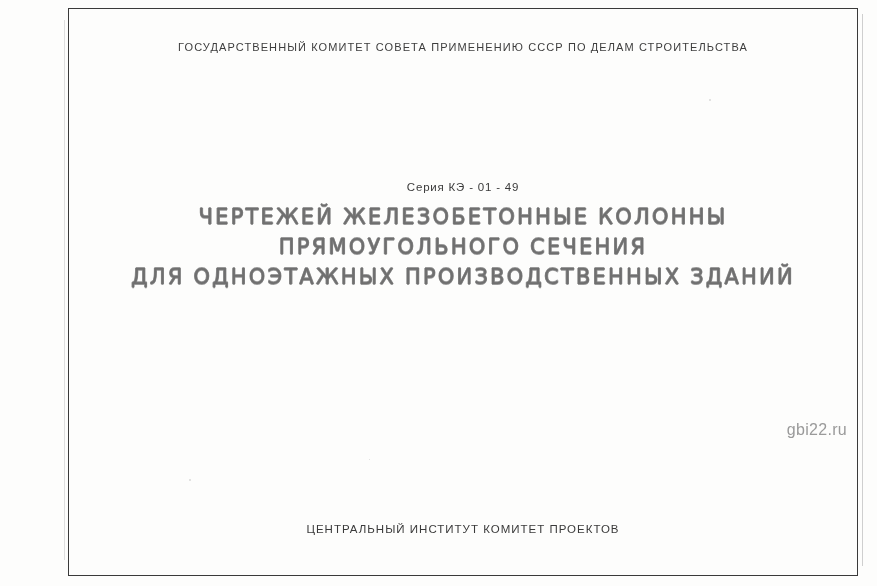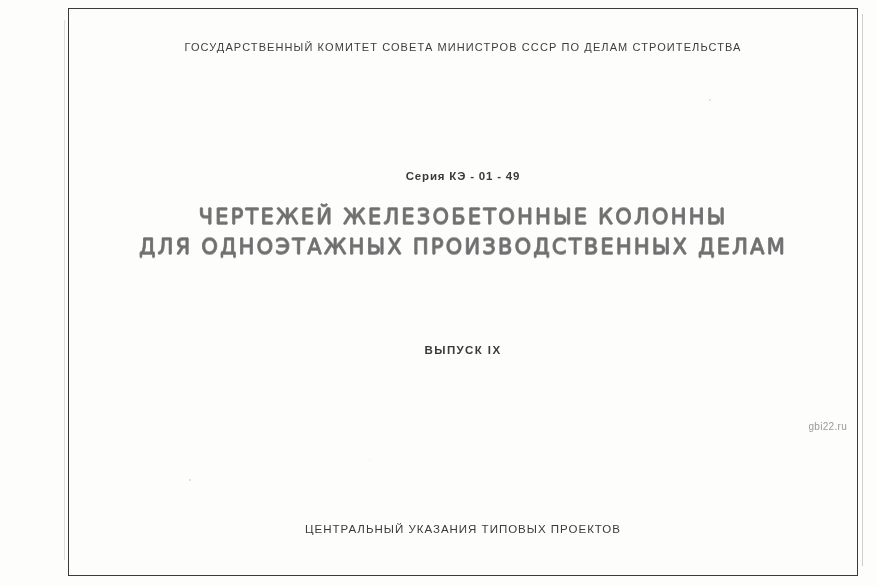--- a/index.html
+++ b/index.html
@@ -76,23 +76,23 @@
   }
 
   
   .series-title {
     top: 120px;
     font-size: 12.5px;
     letter-spacing: 1.0px;
     color: #3a3a3a;
   }
   .series-code {
-    top: 161px;
-    font-size: 11.5px;
-    font-weight: bold;
+    top: 172px;
+    font-size: 11.5px;
+    font-weight: normal;
     letter-spacing: 0.8px;
     color: #3a3a3a;
   }
 
   
   .main-title {
     top: 194px;
     font-size: 21px;
     letter-spacing: 2.2px;
     line-height: 28px;
@@ -133,21 +133,21 @@
   }
 
   
   .watermark {
     position: absolute;
     left: auto;
     right: 10px;
     top: 412px;
     width: auto;
     text-align: right;
-    font-size: 10px;
+    font-size: 16px;
     color: #9a9a9a;
     letter-spacing: 0.3px;
   }
 
   
   .institute {
     top: 514px;
     font-size: 11.5px;
     letter-spacing: 1.0px;
     color: #3a3a3a;
@@ -171,37 +171,37 @@
 <body>
 
 <div class="page">
 
   <div class="scan-frame"></div>
   <div class="scan-edge-right"></div>
   <div class="scan-edge-left"></div>
 
   <div class="content">
 
-    <div class="txt ministry">ГОСУДАРСТВЕННЫЙ  КОМИТЕТ  СОВЕТА  МИНИСТРОВ  СССР  ПО ДЕЛАМ СТРОИТЕЛЬСТВА</div>
+    <div class="txt ministry">ГОСУДАРСТВЕННЫЙ  КОМИТЕТ  СОВЕТА  ПРИМЕНЕНИЮ  СССР  ПО ДЕЛАМ СТРОИТЕЛЬСТВА</div>
 
 
     <div class="txt series-code">Серия КЭ - 01 - 49</div>
 
     <div class="txt main-title">
       <div>ЧЕРТЕЖЕЙ  ЖЕЛЕЗОБЕТОННЫЕ   КОЛОННЫ</div>
-      <div class="mt3">ДЛЯ ОДНОЭТАЖНЫХ  ПРОИЗВОДСТВЕННЫХ  ДЕЛАМ</div>
+      <div class="mt2">ПРЯМОУГОЛЬНОГО  СЕЧЕНИЯ</div>
+      <div class="mt3">ДЛЯ ОДНОЭТАЖНЫХ  ПРОИЗВОДСТВЕННЫХ  ЗДАНИЙ</div>
     </div>
 
-    <div class="txt issue-label">ВЫПУСК  IX</div>
 
 
 
     <div class="watermark">gbi22.ru</div>
 
-    <div class="txt institute">ЦЕНТРАЛЬНЫЙ УКАЗАНИЯ  ТИПОВЫХ ПРОЕКТОВ</div>
+    <div class="txt institute">ЦЕНТРАЛЬНЫЙ ИНСТИТУТ  КОМИТЕТ ПРОЕКТОВ</div>
 
     <div class="txt city-year">МОСКВА 1967 г.</div>
 
     <div class="speckle" style="left:120px; top:470px; width:2px; height:2px;"></div>
     <div class="speckle" style="left:640px; top:90px; width:2px; height:2px;"></div>
     <div class="speckle" style="left:300px; top:450px; width:1px; height:1px;"></div>
 
   </div>
 </div>
 

